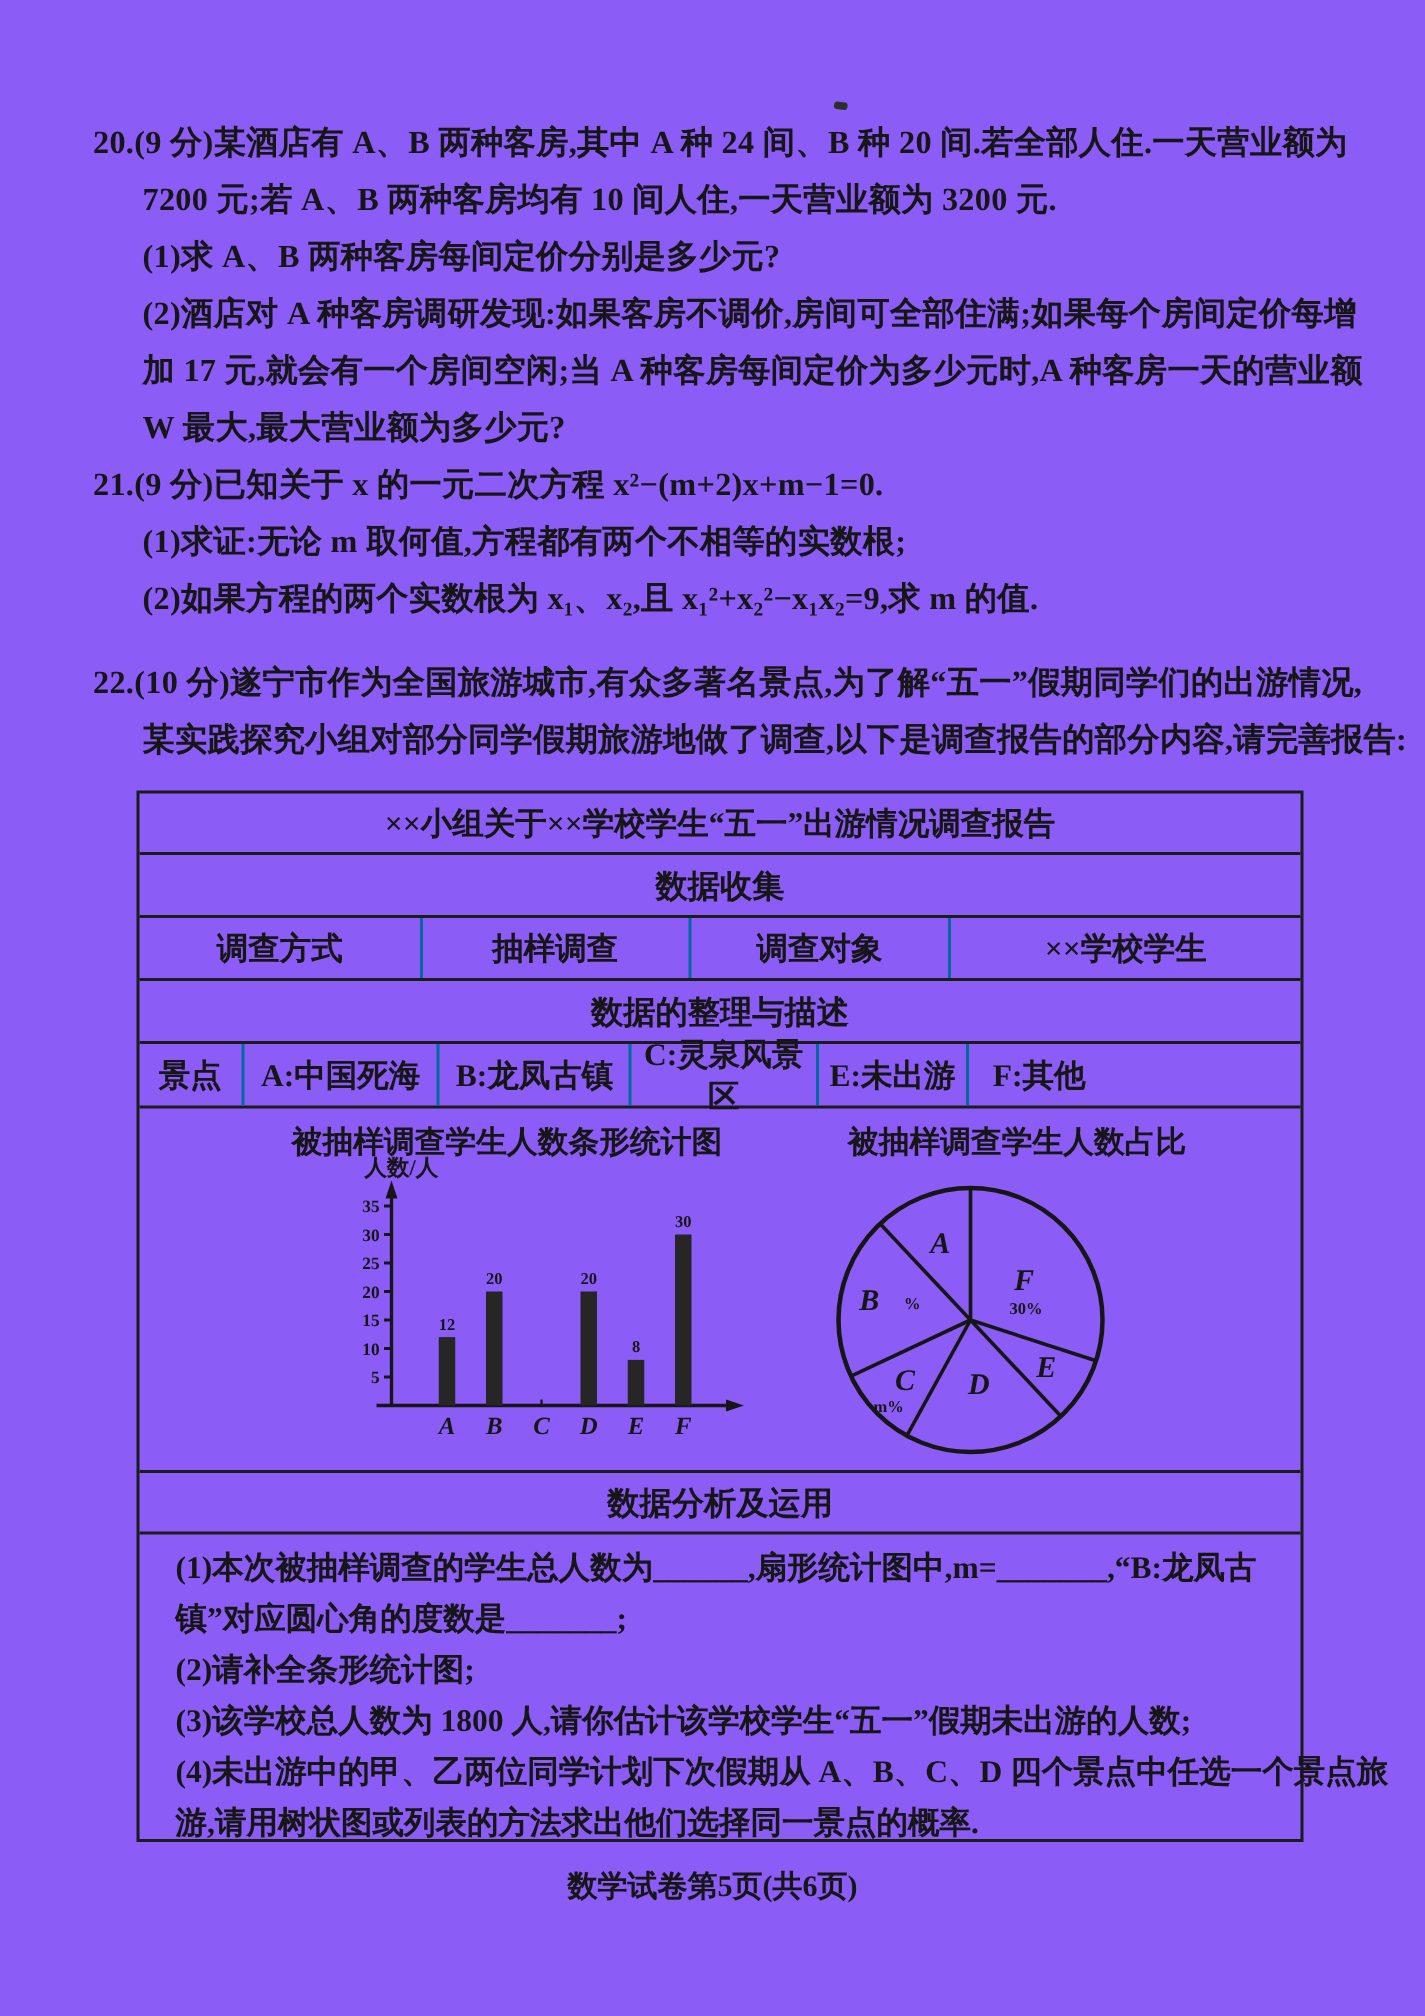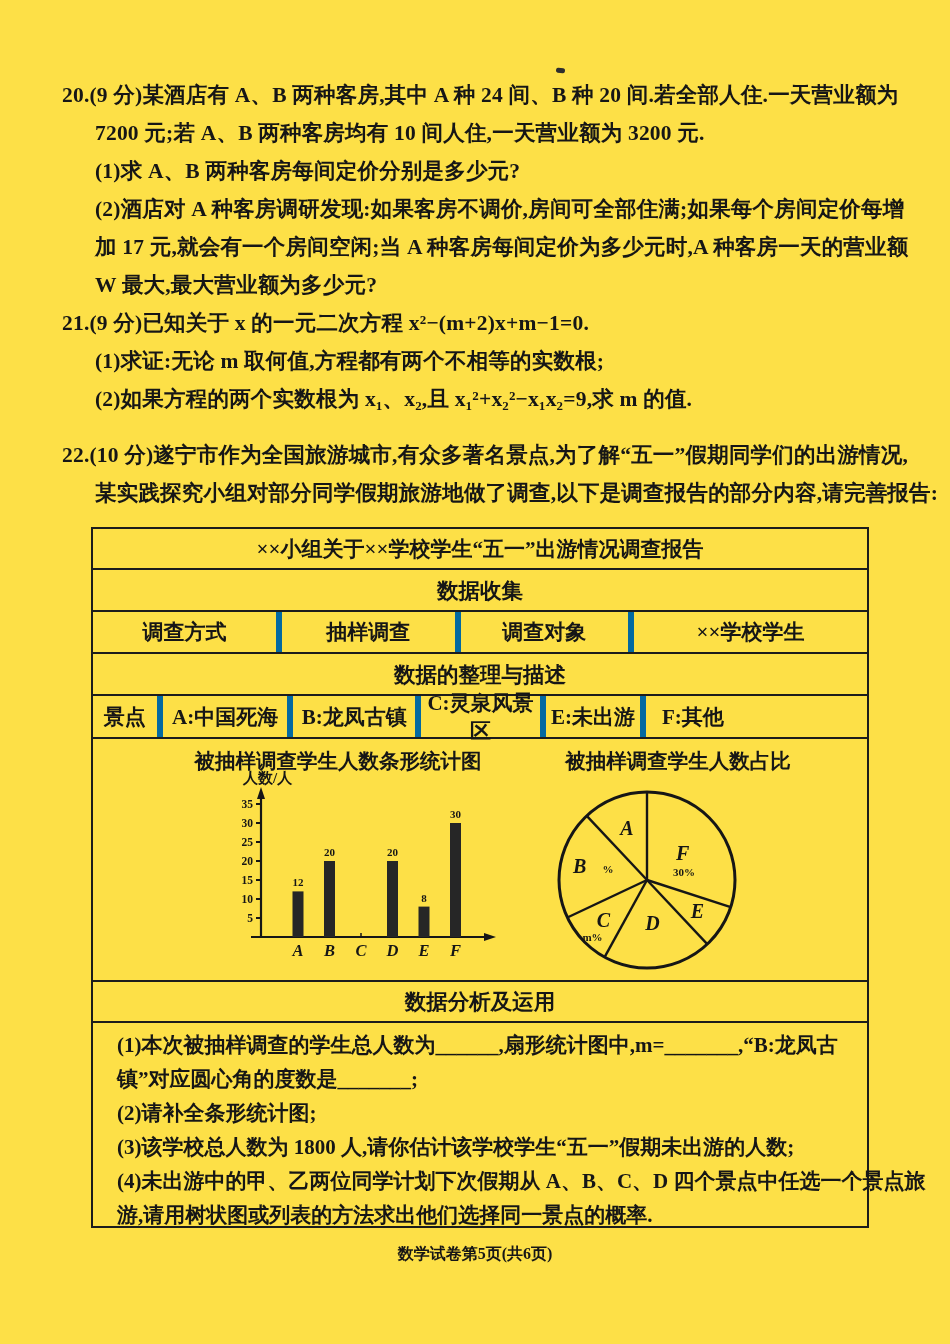--- a/index.html
+++ b/index.html
@@ -1,51 +1,51 @@
 <!DOCTYPE html>
 <html><head>
 <meta charset="utf-8">
 <style>
   html,body{margin:0;padding:0;background:#d9d9d9;}
-  .page{position:relative;width:950px;height:1344px;background:#fde047;
+  .page{position:relative;width:950px;height:1344px;background:#8b5cf6;
         font-family:"Liberation Serif","DejaVu Serif",serif;color:#161616;overflow:hidden;}
   .q{position:absolute;left:62px;right:50px;}
   .q p{margin:0;font-size:21.5px;line-height:38px;font-weight:600;letter-spacing:.2px;white-space:nowrap;}
   .q p.indent{margin-left:33px;}
   #q20{top:76px;} #q21{top:304px;} #q22{top:436px;}
 
   .report-table{position:absolute;left:91px;top:527px;width:778px;height:701px;
         border:2.5px solid #1c1c1c;box-sizing:border-box;display:flex;flex-direction:column;}
   .trow{border-bottom:2px solid #1c1c1c;box-sizing:border-box;display:flex;
         align-items:center;justify-content:center;font-size:21px;font-weight:600;flex:none;}
   .trow.last{border-bottom:none;flex:1;}
   .h41{height:41px;} .h42{height:42px;} .h43{height:43px;} .h243{height:243px;}
   .section-row{font-weight:700;font-size:21.5px;}
   .cells{justify-content:flex-start;padding:0;}
-  .cell{border-right:6px solid #0369a1;height:100%;display:flex;align-items:center;
+  .cell{border-right:2px solid #0369a1;height:100%;display:flex;align-items:center;
         justify-content:center;box-sizing:border-box;text-align:center;}
   .cell:last-child{border-right:none;}
   .c4-0{width:24.4%}.c4-1{width:23.1%}.c4-2{width:22.4%}.c4-3{width:30.1%}
   .c7-0{width:9%}.c7-1{width:16.9%}.c7-2{width:16.5%}.c7-3{width:16.1%}
   .c7-4{width:16.5%}.c7-5{width:13%}.c7-6{width:12%}
 
   .charts-row{position:relative;display:block;}
   .chart-title{position:absolute;font-size:20.5px;font-weight:700;text-align:center;}
   .bar-title{left:60px;top:8px;width:370px;}
   .pie-title{left:430px;top:8px;width:310px;}
   .chart-holder{position:absolute;}
   .bar-holder{left:120px;top:2px;}
   .pie-holder{left:454px;top:40px;}
   svg text{font-family:"Liberation Serif","DejaVu Serif",serif;fill:#161616;}
 
   .analysis{display:block;padding:5px 16px 0 16px;}
   .analysis p{margin:0;font-size:21px;line-height:34px;font-weight:600;white-space:nowrap;}
 
   .footer{position:absolute;top:1244px;left:0;width:100%;text-align:center;
-        font-size:16px;font-weight:700;}
+        font-size:20px;font-weight:700;}
   .scan-mark{position:absolute;left:556px;top:68px;width:9px;height:5px;
         background:#2e2e2e;border-radius:2px;transform:rotate(8deg);}
 </style>
 </head>
 <body>
 
 <div class="page">
   <div class="scan-mark"></div>
 
   <section class="q" id="q20">

